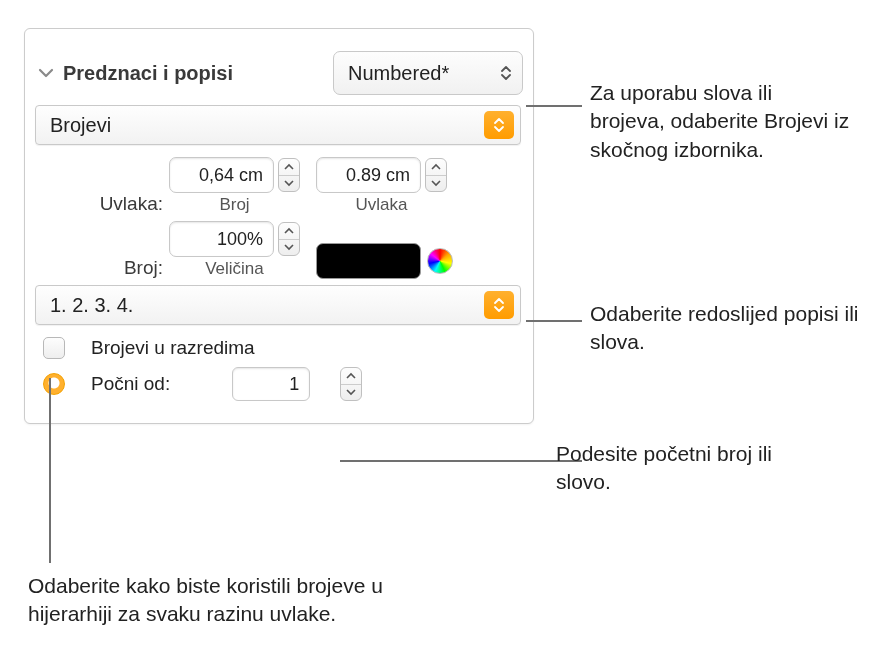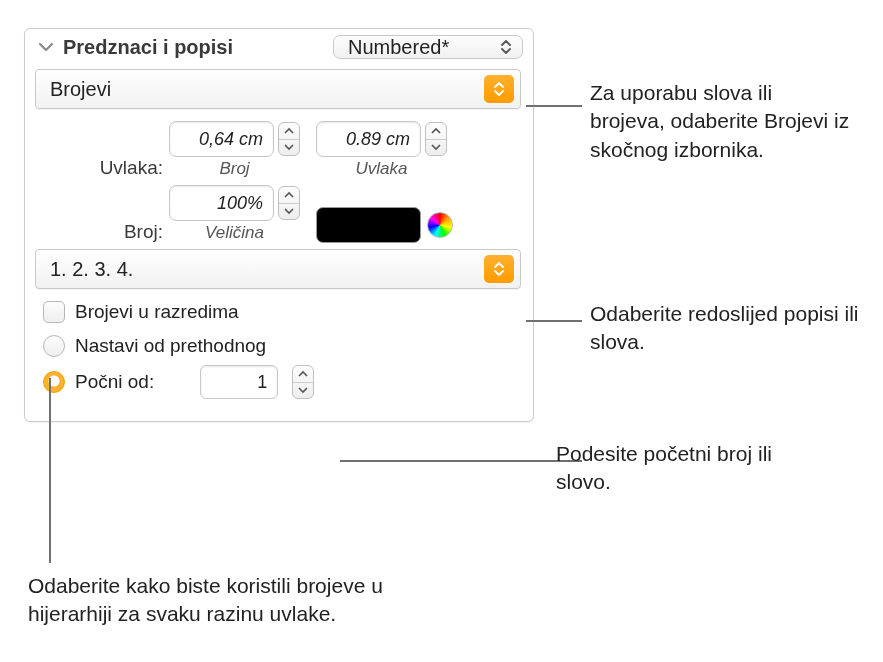--- a/index.html
+++ b/index.html
@@ -13,21 +13,21 @@
       position: relative;
     }
     .panel {
       position: absolute;
       left: 24px;
       top: 28px;
       width: 510px;
       background: #fff;
       border: 1px solid #ccc;
       border-radius: 6px;
-      padding: 6px 10px 14px 10px;
+      padding: 22px 10px 14px 10px;
       box-shadow: 0 1px 2px rgba(0,0,0,0.05);
     }
     .header-row {
       display: flex;
       align-items: center;
       gap: 6px;
       margin-bottom: 10px;
     }
     .disclose {
       width: 22px;
@@ -38,21 +38,21 @@
       color: #7b7b7b;
     }
     .section-title {
       font-size: 20px;
       font-weight: bold;
       color: #3a3a3a;
       flex: 1;
     }
     .style-select {
       width: 190px;
-      height: 24px;
+      height: 44px;
       border: 1px solid #c9c9c9;
       border-radius: 7px;
       background: linear-gradient(#fdfdfd,#f1f1f1);
       display: flex;
       align-items: center;
       padding: 0 10px 0 14px;
       position: relative;
     }
     .chev { margin-left: auto; color: #555; }
     .popup {
@@ -88,21 +88,20 @@
       text-align: right;
       color: #3a3a3a;
       font-size: 19px;
       margin-right: 6px;
     }
     .field-wrap {
       display: flex;
       flex-direction: column;
       align-items: center;
       margin-right: 16px;
-      font-style: italic;
     }
     .numfield {
       display: flex;
       align-items: center;
     }
     .numinput {
       width: 105px;
       height: 36px;
       border: 1px solid #c8c8c8;
       border-radius: 7px;
@@ -143,21 +142,21 @@
       width: 26px;
       height: 26px;
       border-radius: 50%;
       margin-left: 6px;
       background: conic-gradient(red,orange,yellow,lime,cyan,blue,magenta,red);
       border: 1px solid #bbb;
     }
     .checkbox-row, .radio-row {
       display: flex;
       align-items: center;
-      gap: 10px;
+      gap: 26px;
       padding-left: 8px;
       margin-bottom: 8px;
       font-size: 19px;
     }
     .checkbox {
       width: 22px; height: 22px;
       border: 1px solid #b8b8b8;
       border-radius: 5px;
       background: linear-gradient(#fdfdfd,#eee);
     }
@@ -320,24 +319,20 @@
           <path d="M2 7 L6 3 L10 7 M2 11 L6 15 L10 11" fill="none" stroke="#fff" stroke-width="1.8" stroke-linecap="round" stroke-linejoin="round"></path>
         </svg>
     </span>
   </div>
 
   <div class="checkbox-row">
     <span class="checkbox"></span>
     <span>Brojevi u razredima</span>
   </div>
 
-  <div class="radio-row" style="margin-top:12px;">
-    <span class="radio"></span>
-    <span>Nastavi od prethodnog</span>
-  </div>
 
   <div class="radio-row">
     <span class="radio selected"></span>
     <span>Počni od:</span>
     <div class="start-input" style="margin-left:36px;">
         <span>1</span>
       </div>
     <div class="stepper" style="margin-left:4px;">
       <div>
           <svg width="10" height="7">

